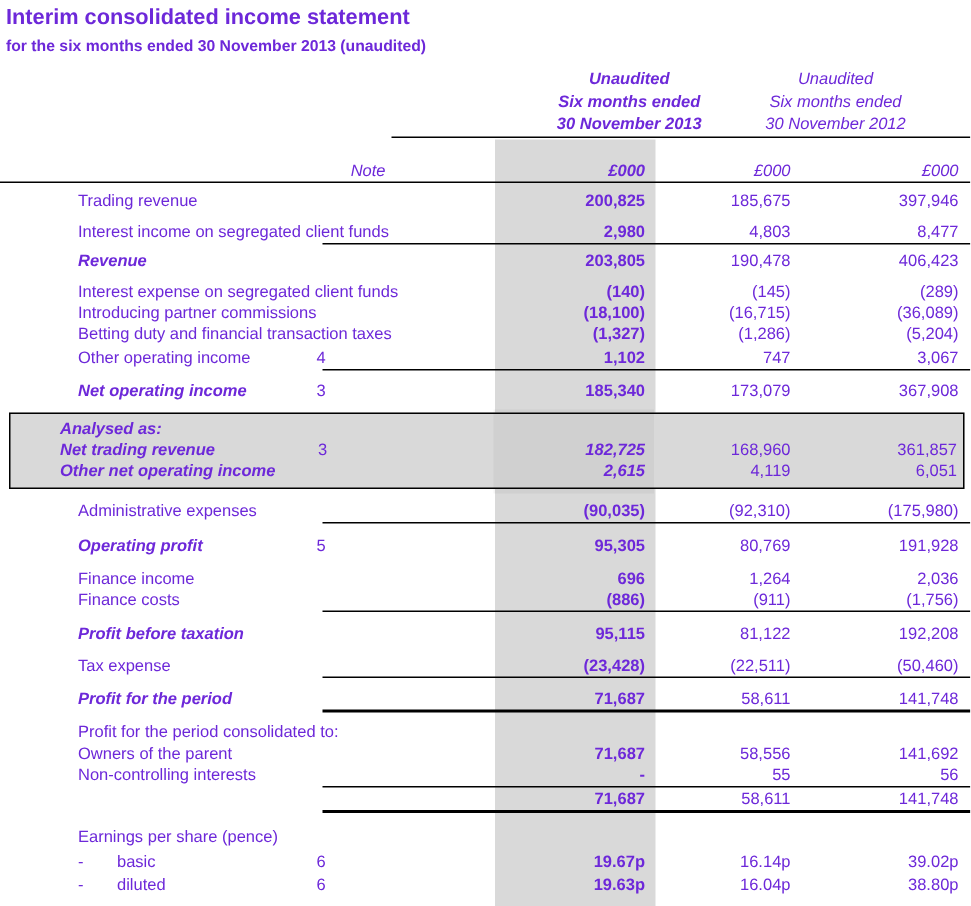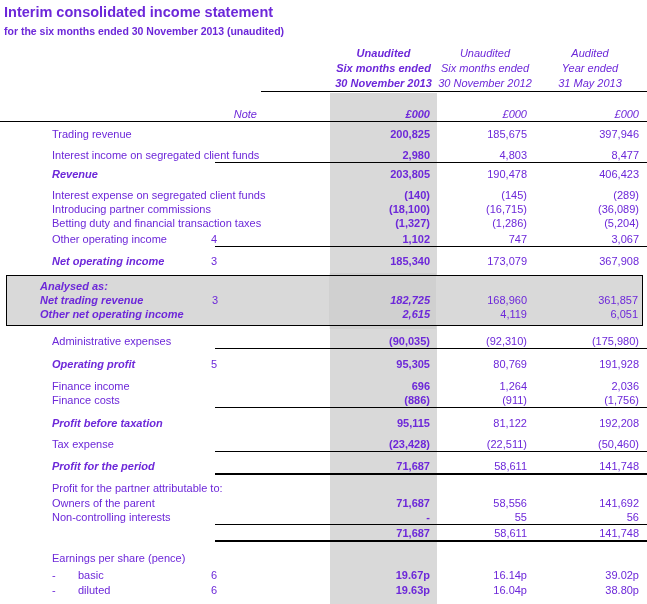--- a/index.html
+++ b/index.html
@@ -7,21 +7,21 @@
     width:647px;height:604px;position:relative;overflow:hidden;
     background:#ffffff;color:#6d28d9;
     font-family:"Liberation Sans","DejaVu Sans",sans-serif;
   }
   .band{position:absolute;left:330px;top:93px;width:107px;bottom:0;background:#d9d9d9;z-index:0;}
   .title{font-size:14.5px;font-weight:bold;margin:3px 0 0 4px;line-height:18px;}
   .subtitle{font-size:10.5px;font-weight:bold;margin:3px 0 0 4px;line-height:14px;}
   .table{position:relative;z-index:1;margin-top:8px;}
   .row{display:grid;grid-template-columns:263px 174px 96px 114px;font-size:11px;line-height:14px;position:relative;}
   
-  .hrow{font-style:italic;line-height:15px;}
+  .hrow{font-style:italic;line-height:15px;gap:36px;}
   .hrow .hc1{font-weight:bold;text-align:center;padding-left:67px;white-space:nowrap;}
   .hrow .hc2,.hrow .hc3{text-align:center;white-space:nowrap;}
   
   .cell.label{padding-left:52px;white-space:nowrap;}
   .c1{text-align:right;padding-right:7px;font-weight:bold;white-space:nowrap;}
   .c2{text-align:right;padding-right:6px;white-space:nowrap;}
   .c3{text-align:right;padding-right:8px;white-space:nowrap;}
   .note{position:absolute;left:206px;width:16px;text-align:center;font-weight:normal;font-style:normal;}
   .em .label-text{font-weight:bold;font-style:italic;}
   
@@ -217,21 +217,21 @@
 
     <div class="row em mt7">
       <div class="cell label"><span class="label-text">Profit for the period</span></div>
       <div class="cell c1">71,687</div>
       <div class="cell c2">58,611</div>
       <div class="cell c3">141,748</div>
     </div>
     <div class="rule r215 thick"></div>
 
     <div class="row mt6">
-      <div class="cell label"><span class="label-text">Profit for the partner attributable to:</span></div>
+      <div class="cell label"><span class="label-text">Profit for the period consolidated to:</span></div>
       <div class="cell c1"></div>
       <div class="cell c2"></div>
       <div class="cell c3"></div>
     </div>
 
     <div class="row mt1">
       <div class="cell label"><span class="label-text">Owners of the parent</span></div>
       <div class="cell c1">71,687</div>
       <div class="cell c2">58,556</div>
       <div class="cell c3">141,692</div>

